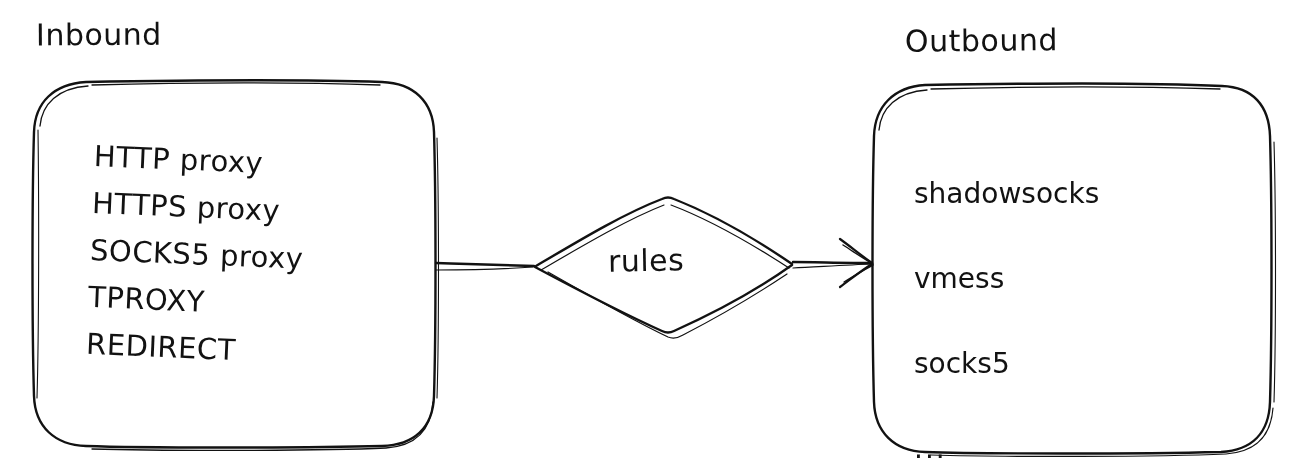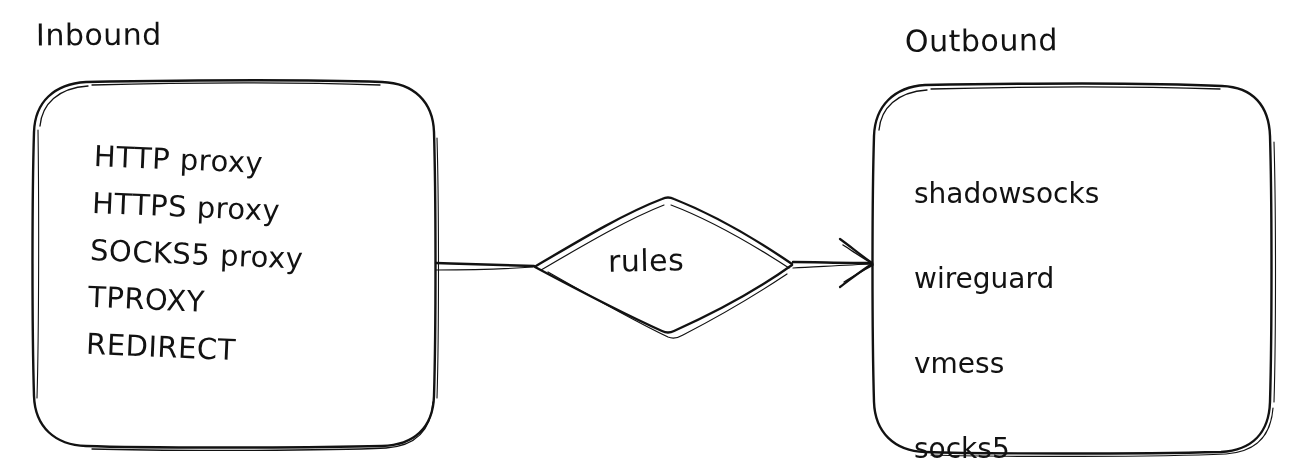--- a/index.html
+++ b/index.html
@@ -164,21 +164,20 @@
     <div id="inbound-list">
       <div class="hand row">HTTP proxy</div>
       <div class="hand row">HTTPS proxy</div>
       <div class="hand row">SOCKS5 proxy</div>
       <div class="hand row">TPROXY</div>
       <div class="hand row">REDIRECT</div>
     </div>
 
     <div id="outbound-list">
       <div class="hand row">shadowsocks</div>
-      <div class="hand row">wireguard</div>
       <div class="hand row">vmess</div>
       <div class="hand row">socks5</div>
       <div class="hand row ellipsis">...</div>
     </div>
 
     <div class="hand" id="rules-label">rules</div>
 
   </div>
 </div>
 

